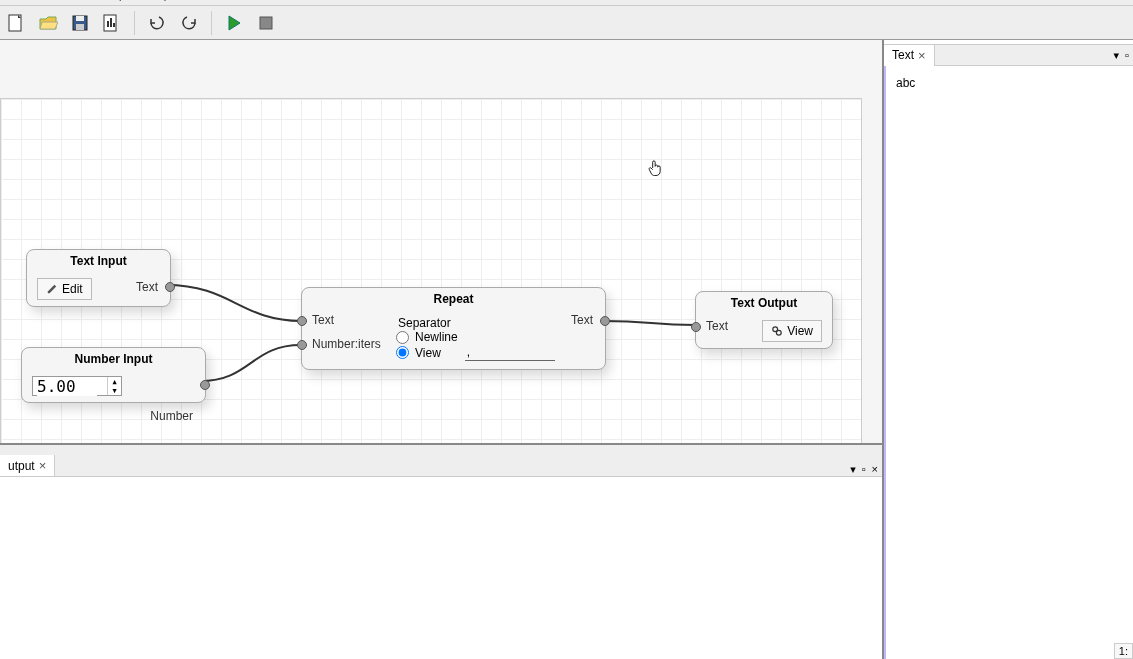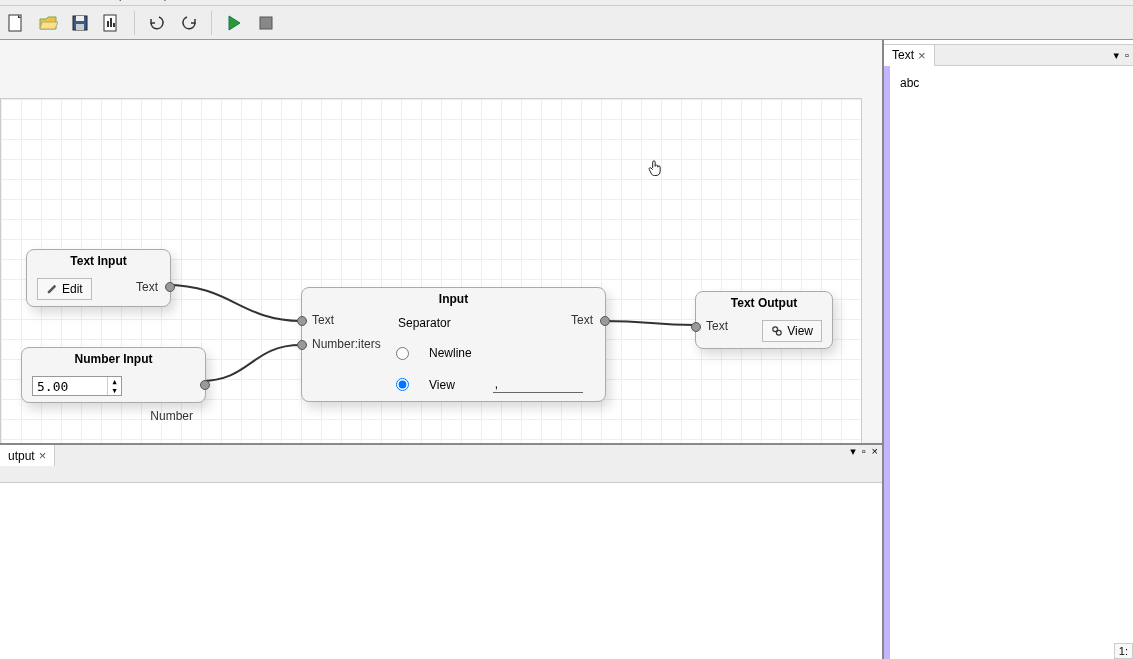--- a/index.html
+++ b/index.html
@@ -21,36 +21,36 @@
     background-size: 20px 20px, 20px 20px, 100px 100px, 100px 100px;
     border: 1px solid #ccc;
   }
   .node { position: absolute; background: #f5f5f5; border: 1px solid #aaa; border-radius: 8px; box-shadow: 4px 6px 12px rgba(0,0,0,0.15); }
   .node-title { font-weight: bold; font-size: 12px; text-align: center; padding: 4px 8px; }
   .node-body { padding: 6px 10px; display: flex; align-items: center; gap: 8px; font-size: 12px; }
   .btn { background: #f8f8f8; border: 1px solid #bbb; padding: 3px 8px; font-size: 12px; display: inline-flex; align-items: center; gap: 4px; cursor: pointer; }
   .port { width: 10px; height: 10px; background: #999; border: 1px solid #555; border-radius: 50%; position: absolute; }
   .port-label { position: absolute; font-size: 12px; color: #333; }
   .spin { position: relative; width: 90px; height: 20px; border: 1px solid #999; background: #fff; display: flex; align-items: center; padding: 0 4px; font-family: monospace; }
-  .spin input { border: none; width: 60px; font-family: monospace; font-size: 13px; outline: none; }
+  .spin input { border: none; width: 60px; font-family: monospace; font-size: 16px; outline: none; }
   .spin-btns { position: absolute; right: 0; top: 0; width: 14px; height: 18px; display: flex; flex-direction: column; border-left: 1px solid #ccc; }
   .spin-btns div { flex:1; display:flex; align-items:center; justify-content:center; font-size:7px; cursor:pointer; }
   .repeat-body { padding: 4px 8px 8px 8px; position: relative; }
   .sep-label { font-size: 12px; margin-left: 2px; margin-top: 2px; }
-  .radio-row { display: flex; align-items: center; gap: 20px; margin-top: 16px; font-size: 12px; }
+  .radio-row { display: flex; align-items: center; gap: 6px; margin-top: 0; font-size: 12px; }
   .radio-row input[type=text] { border: none; border-bottom: 1px solid #666; width: 90px; font-size: 12px; padding: 1px 2px; outline: none; background: transparent; }
   .bottom-panel { height: 216px; border-top: 2px solid #888; background: #fff; display: flex; flex-direction: column; }
-  .panel-tabbar { height: 38px; background: #eee; display: flex; align-items: flex-start; border-bottom: 1px solid #ccc; position: relative; }
+  .panel-tabbar { height: 32px; background: #eee; display: flex; align-items: flex-end; border-bottom: 1px solid #ccc; position: relative; }
   .panel-tab { padding: 3px 8px; font-size: 12px; display: flex; align-items: center; gap: 4px; background: #fff; border-right: 1px solid #ccc; }
   .panel-ctrl { position: absolute; right: 4px; display: flex; gap: 6px; }
   .panel-ctrl span { cursor: pointer; font-size: 11px; }
   .panel-body { flex: 1; background: #fff; }
   .rightcol { flex: 1; display: flex; flex-direction: column; background: #fff; }
   .right-tabbar { height: 22px; background: #eee; display: flex; align-items: center; border-bottom: 1px solid #ccc; position: relative; margin-top: 4px; border-top: 1px solid #ccc;}
-  .right-body { flex: 1; padding: 10px; border-left: 6px solid #c4b5fd; position: relative; }
+  .right-body { flex: 1; padding: 10px; border-left: 2px solid #c4b5fd; position: relative; }
   .right-body .content { font-size: 12px; }
   .status-mini { position: absolute; right: 0; bottom: 0; font-size: 11px; padding: 1px 4px; border: 1px solid #ccc; background: #f8f8f8; }
   svg.wire { position: absolute; left: 0; top: 0; pointer-events: none; }
   .hand-cursor { position: absolute; width: 20px; height: 22px; }
   .close-x { font-family: sans-serif; font-size: 13px; cursor: pointer; color: #555; }
 </style>
 </head>
 <body>
 
 <div class="menubar">
@@ -149,21 +149,21 @@
                 <div>▲</div>
                 <div>▼</div>
               </div>
             </div>
           </div>
           <span class="port-label" style="right:12px; top:30px;margin-top:31px;">Number</span>
           <div class="port" style="right:-5px; top:32px;"></div>
         </div>
 
         <div class="node" style="left:300px; top:188px; width:305px;">
-          <div class="node-title">Input</div>
+          <div class="node-title">Repeat</div>
           <div class="repeat-body">
             <div class="sep-label" style="margin-left:88px;">Separator</div>
             <div class="radio-row" style="margin-left:86px;">
               <input type="radio" name="sep" style="">
               <span>Newline</span>
             </div>
             <div class="radio-row" style="margin-left:86px;">
               <input type="radio" name="sep" checked="" style="">
               <span>View</span>
               <input type="text" style="margin-left: 18px;" value=",">

